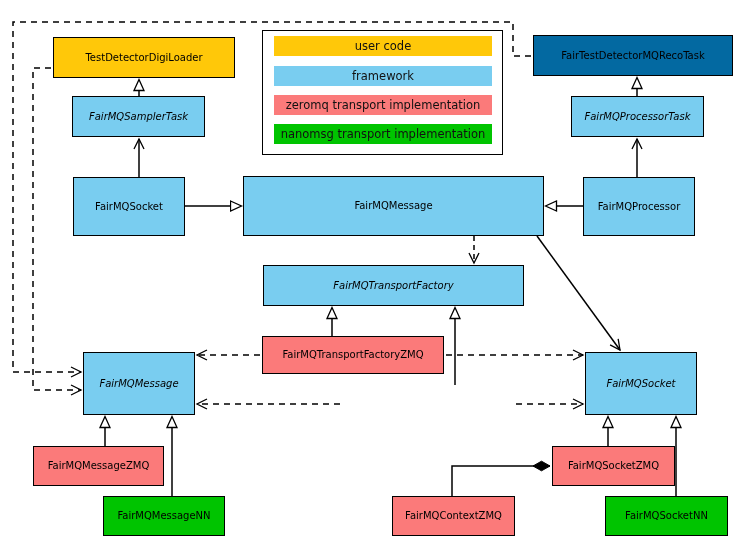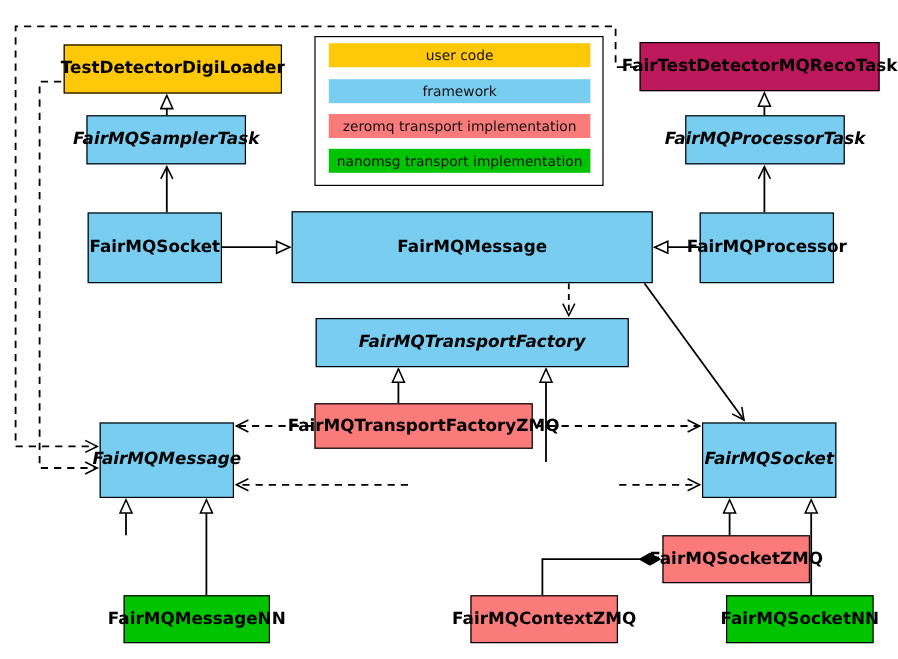--- a/index.html
+++ b/index.html
@@ -2,21 +2,21 @@
 <html><head>
 <meta charset="utf-8">
 <style>
   html,body{margin:0;padding:0;background:#ffffff;}
   body{width:748px;height:549px;overflow:hidden;
        font-family:"DejaVu Sans","Liberation Sans",sans-serif;}
   #diagram{position:relative;width:748px;height:549px;background:#ffffff;}
   svg.layer{position:absolute;left:0;top:0;width:748px;height:549px;}
   .node{position:absolute;box-sizing:border-box;border:1.6px solid #000;
         display:flex;align-items:center;justify-content:center;text-align:center;
-        font-size:14px;font-weight:bold;color:#000;line-height:1.15;}
+        font-size:10px;font-weight:normal;color:#000;line-height:1.15;}
   .node span{display:block;padding:0 3px;}
   .abstract{font-style:italic;}
   .legend-box{position:absolute;box-sizing:border-box;border:1.8px solid #000;
               background:#ffffff;}
   .legend-row{position:absolute;box-sizing:border-box;height:20px;
               display:flex;align-items:center;justify-content:center;
               font-size:11.5px;color:#111;font-weight:normal;}
 </style>
 </head>
 <body>
@@ -127,21 +127,21 @@
   </div>
 
   <div class="node" style="left:73px;top:177px;width:112px;height:59px;background:#79CDF0;">
     <span>FairMQSocket</span>
   </div>
 
   <div class="node" style="left:243px;top:176px;width:301px;height:60px;background:#79CDF0;">
     <span>FairMQMessage</span>
   </div>
 
-  <div class="node" style="left:533px;top:35px;width:200px;height:41px;background:#be185d;">
+  <div class="node" style="left:533px;top:35px;width:200px;height:41px;background:#0369a1;">
     <span>FairTestDetectorMQRecoTask</span>
   </div>
 
   <div class="node abstract" style="left:571px;top:96px;width:133px;height:41px;background:#79CDF0;">
     <span>FairMQProcessorTask</span>
   </div>
 
   <div class="node" style="left:583px;top:177px;width:112px;height:59px;background:#79CDF0;">
     <span>FairMQProcessor</span>
   </div>
@@ -156,20 +156,23 @@
 
 
   <div class="node abstract" style="left:83px;top:352px;width:112px;height:63px;background:#79CDF0;">
     <span>FairMQMessage</span>
   </div>
 
   <div class="node abstract" style="left:585px;top:352px;width:112px;height:63px;background:#79CDF0;">
     <span>FairMQSocket</span>
   </div>
 
+  <div class="node" style="left:33px;top:446px;width:131px;height:40px;background:#FB7A7A;">
+    <span>FairMQMessageZMQ</span>
+  </div>
 
   <div class="node" style="left:103px;top:496px;width:122px;height:40px;background:#00C400;">
     <span>FairMQMessageNN</span>
   </div>
 
   <div class="node" style="left:552px;top:446px;width:123px;height:40px;background:#FB7A7A;">
     <span>FairMQSocketZMQ</span>
   </div>
 
   <div class="node" style="left:392px;top:496px;width:123px;height:40px;background:#FB7A7A;">

